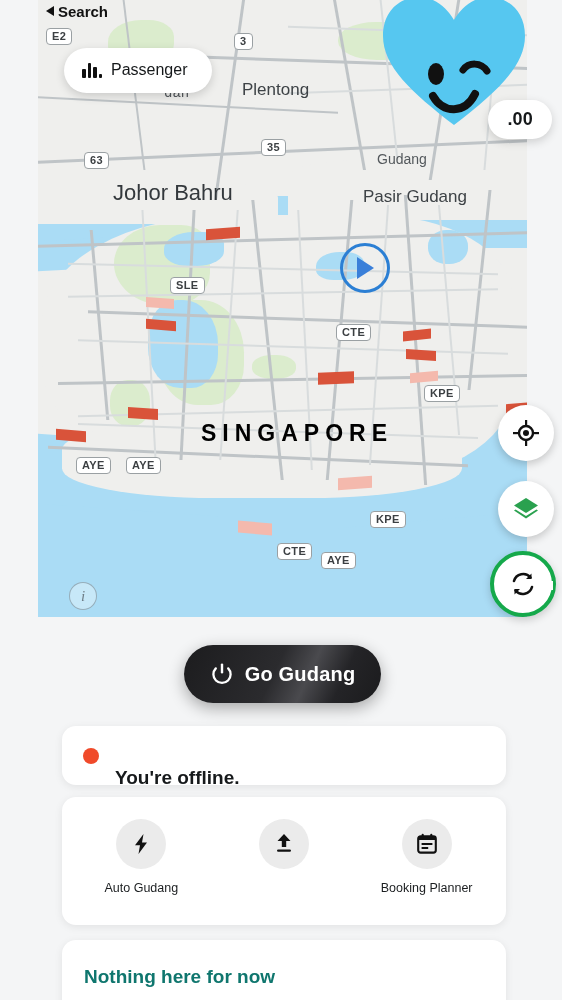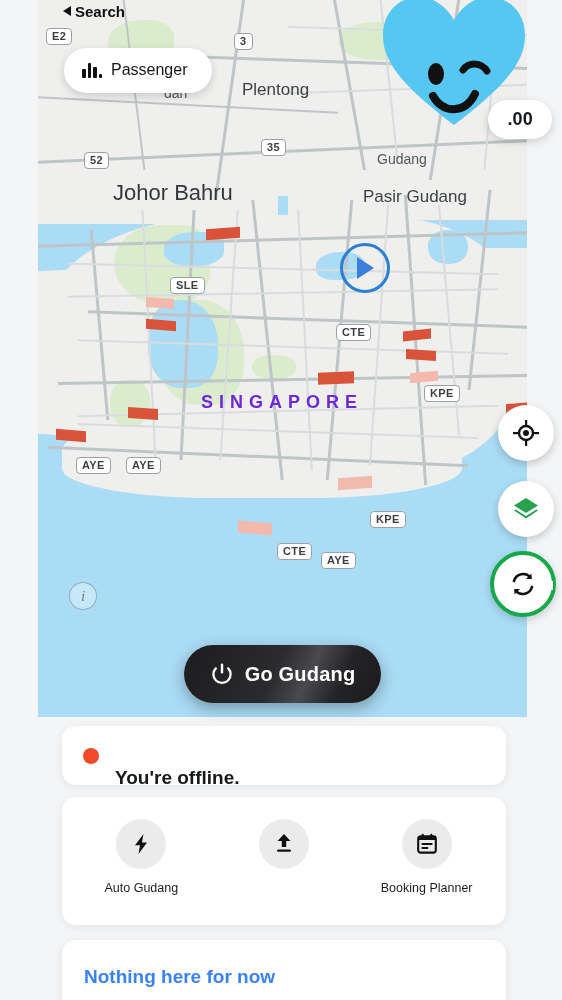--- a/index.html
+++ b/index.html
@@ -5,21 +5,21 @@
   * { margin:0; padding:0; box-sizing:border-box; }
   html,body { width:562px; height:1000px; overflow:hidden; }
   body {
     font-family:"Liberation Sans", sans-serif;
     background:#f4f5f6;
     position:relative;
   }
 
   
   #map-area{
-    position:absolute; left:38px; top:0; width:489px; height:717px;
+    position:absolute; left:38px; top:0; width:489px; height:617px;
     background:#eef0f0; overflow:hidden;
   }
   .water{ position:absolute; background:#aadcf5; }
   .land{ position:absolute; background:#efefed; }
   .green{ position:absolute; background:#dbeccd; }
   .road{ position:absolute; background:#bfc4c7; }
   .road-thin{ position:absolute; background:#d8dcdd; }
   .traffic{ position:absolute; background:#d9533a; }
   .traffic-l{ position:absolute; background:#f4b9ad; }
 
@@ -30,27 +30,27 @@
     font-family:"Liberation Sans", sans-serif;
   }
   .place{
     position:absolute; color:#3d4246; white-space:nowrap;
     font-family:"Liberation Sans", sans-serif;
   }
   .place.big{ font-size:22px; font-weight:400; color:#33383c; }
   .place.mid{ font-size:17px; font-weight:400; }
   .place.sm{ font-size:14px; font-weight:400; color:#53585c; }
   .place.country{
-    font-size:18px; letter-spacing:6px; font-weight:600; color:#6d28d9;
+    font-size:23px; letter-spacing:6px; font-weight:600; color:#000000;margin-top:28px;
   }
 
   
   #statusbar{
     position:absolute; left:0; top:0; width:562px; height:22px;
-    z-index:40; display:flex; align-items:center;padding-left:17px;
+    z-index:40; display:flex; align-items:center;
   }
   #back-nav{
     display:flex; align-items:center; gap:4px; margin-left:46px;
     font-size:15px; font-weight:600; color:#111;
   }
   #back-nav .tri{
     width:0;height:0;border-top:5px solid transparent;
     border-bottom:5px solid transparent;border-right:8px solid #111;
   }
 
@@ -141,21 +141,21 @@
   }
   .action .circ{
     width:50px;height:50px;border-radius:50%;background:#ebebeb;
     display:flex;align-items:center;justify-content:center;
   }
   .action .lbl{
     font-size:12.5px; color:#1b1e20; text-align:center; line-height:1.33;
   }
 
   #feed-card{ top:940px; height:120px; padding:26px 22px 0; }
-  #feed-title{ font-size:19px; font-weight:700; color:#3b82f6; }
+  #feed-title{ font-size:19px; font-weight:700; color:#0f766e; }
   #feed-sub{ font-size:14px; color:#5f6569; margin-top:9px; }
 </style>
 </head>
 <body>
 
 <div id="map-area">
 
   <div class="land" style="left:0;top:0;width:489px;height:717px;"></div>
 
   <div class="water" style="left:0;top:196px;width:489px;height:52px;"></div>
@@ -228,37 +228,37 @@
   <div class="traffic" style="left:468px;top:403px;width:28px;height:11px;transform:skewY(-5deg);"></div>
   <div class="traffic" style="left:18px;top:430px;width:30px;height:11px;transform:skewY(5deg);"></div>
   <div class="traffic" style="left:372px;top:20px;width:34px;height:10px;transform:skewY(-4deg);"></div>
   <div class="traffic-l" style="left:300px;top:477px;width:34px;height:12px;transform:skewY(-4deg);"></div>
   <div class="traffic-l" style="left:200px;top:522px;width:34px;height:12px;transform:skewY(5deg);"></div>
   <div class="traffic-l" style="left:372px;top:372px;width:28px;height:10px;transform:skewY(-5deg);"></div>
   <div class="traffic-l" style="left:108px;top:298px;width:28px;height:10px;transform:skewY(4deg);"></div>
 
   <div class="shield" style="left:8px;top:28px;">E2</div>
   <div class="shield" style="left:196px;top:33px;">3</div>
-  <div class="shield" style="left:46px;top:152px;">52</div>
+  <div class="shield" style="left:46px;top:152px;">63</div>
   <div class="shield" style="left:223px;top:139px;">35</div>
   <div class="shield" style="left:132px;top:277px;">SLE</div>
   <div class="shield" style="left:298px;top:324px;">CTE</div>
   <div class="shield" style="left:386px;top:385px;">KPE</div>
   <div class="shield" style="left:38px;top:457px;">AYE</div>
   <div class="shield" style="left:88px;top:457px;">AYE</div>
   <div class="shield" style="left:332px;top:511px;">KPE</div>
   <div class="shield" style="left:239px;top:543px;">CTE</div>
   <div class="shield" style="left:283px;top:552px;">AYE</div>
 
   <div class="place mid" style="left:204px;top:80px;">Plentong</div>
   <div class="place big" style="left:75px;top:180px;">Johor Bahru</div>
   <div class="place sm" style="left:339px;top:151px;">Gudang</div>
   <div class="place mid" style="left:325px;top:187px;">Pasir Gudang</div>
   <div class="place country" style="left:163px;top:392px;">SINGAPORE</div>
-  <div class="place sm" style="left:126px;top:85px;">dan</div>
+  <div class="place sm" style="left:126px;top:85px;font-family:Liberation Mono, monospace;">dan</div>
 
   <div id="nav-arrow">
     <svg width="22" height="24" viewBox="0 0 22 24" aria-hidden="true">
       <path d="M3 1 L20 12 L3 23 Z" fill="#3a7fd9"></path>
     </svg>
   </div>
 
   <div id="btn-info">i</div>
 </div>
 

